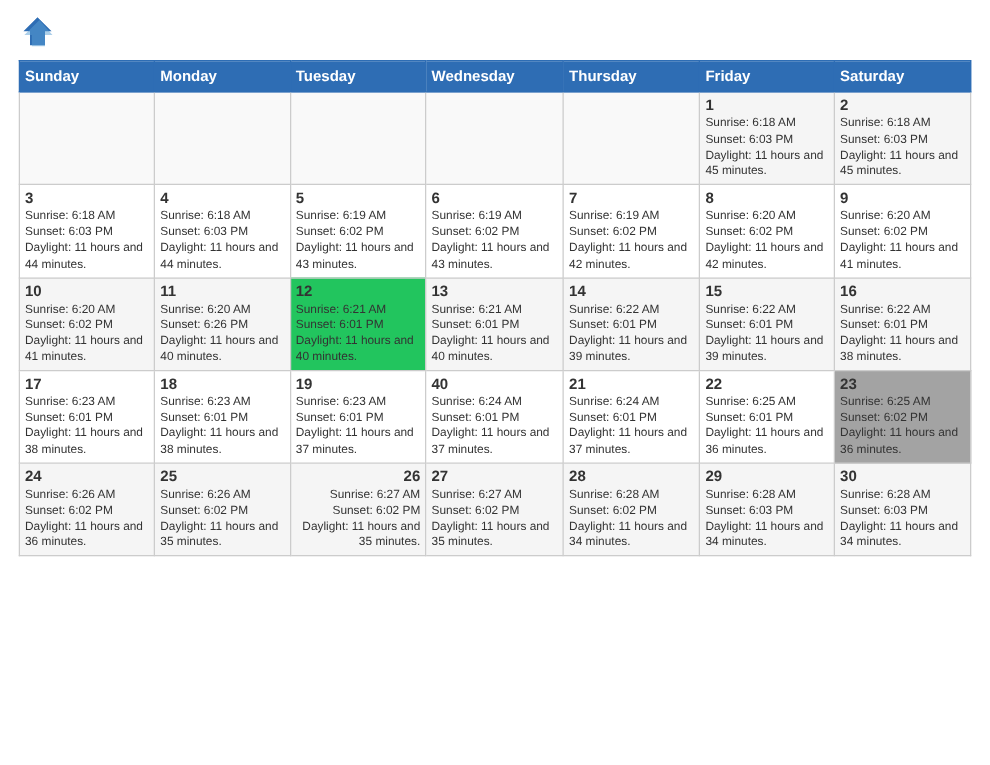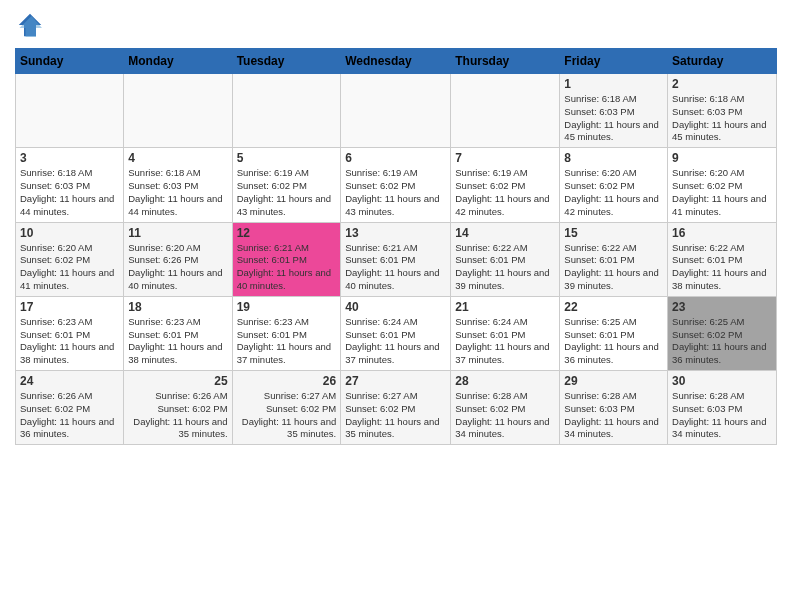--- a/index.html
+++ b/index.html
@@ -56,21 +56,21 @@
     .location {
       font-size: 14px;
       color: #555;
     }
     .calendar {
       width: 100%;
       border-collapse: collapse;
     }
     .calendar th {
       background: #2e6db4;
-      color: #000000;
+      color: #ffffff;
       font-size: 12px;
       font-weight: bold;
       padding: 5px 4px;
       text-align: left;
       border: 1px solid #2e6db4;
     }
     .calendar td {
       vertical-align: top;
       border: 1px solid #ccc;
       padding: 3px 4px;
@@ -216,21 +216,21 @@
 Daylight: 11 hours
 and 41 minutes.</div>
           </td>
           <td style="background: rgb(245, 245, 245);">
             <span class="day-num">11</span>
             <div class="day-info">Sunrise: 6:20 AM
 Sunset: 6:26 PM
 Daylight: 11 hours
 and 40 minutes.</div>
           </td>
-          <td style="background: #ec4899; margin-top: 40px;">
+          <td style="background: #22c55e; margin-top: 40px;">
             <span class="day-num">12</span>
             <div class="day-info">Sunrise: 6:21 AM
 Sunset: 6:01 PM
 Daylight: 11 hours
 and 40 minutes.</div>
           </td>
           <td style="background: rgb(245, 245, 245);">
             <span class="day-num">13</span>
             <div class="day-info">Sunrise: 6:21 AM
 Sunset: 6:01 PM
@@ -311,21 +311,21 @@
           </td>
         </tr>
         <tr>
           <td style="background: rgb(245, 245, 245);">
             <span class="day-num">24</span>
             <div class="day-info">Sunrise: 6:26 AM
 Sunset: 6:02 PM
 Daylight: 11 hours
 and 36 minutes.</div>
           </td>
-          <td style="background: rgb(245, 245, 245); text-align: right;">
+          <td style="background: rgb(245, 245, 245);">
             <span class="day-num">25</span>
             <div class="day-info">Sunrise: 6:26 AM
 Sunset: 6:02 PM
 Daylight: 11 hours
 and 35 minutes.</div>
           </td>
           <td style="background: rgb(245, 245, 245); text-align: right;">
             <span class="day-num">26</span>
             <div class="day-info">Sunrise: 6:27 AM
 Sunset: 6:02 PM

